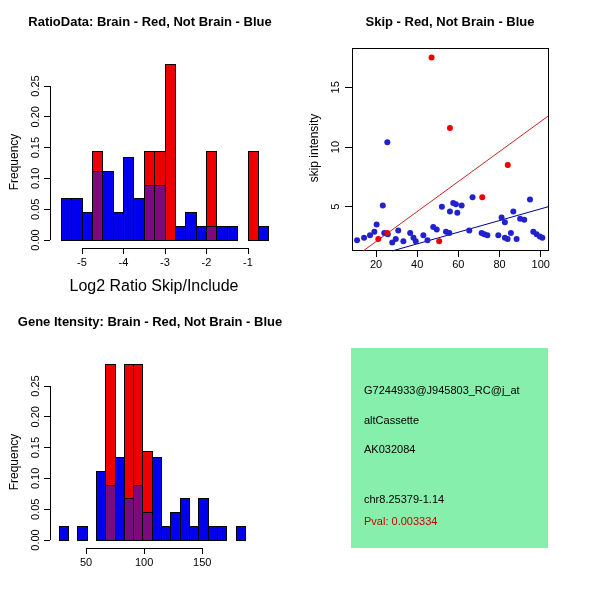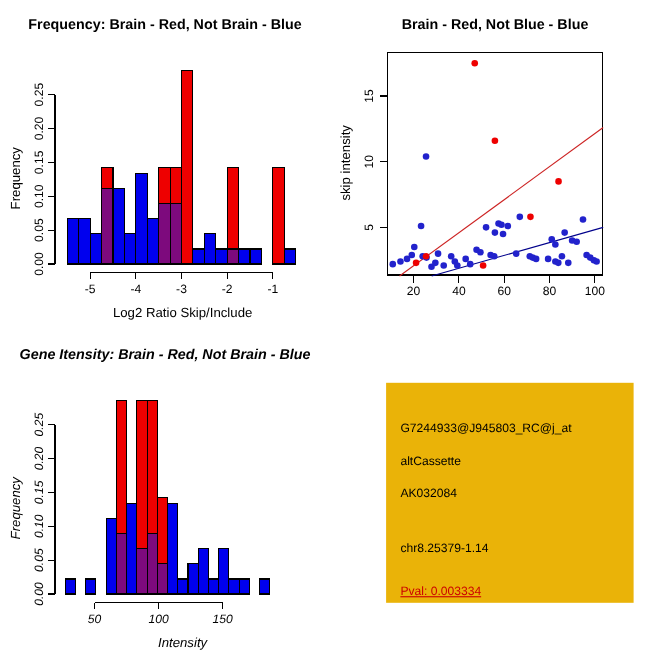--- a/index.html
+++ b/index.html
@@ -2,40 +2,40 @@
 <html><head>
 <meta charset="utf-8">
 <title>Splicing Analysis Plots</title>
 <style>
   html,body{margin:0;padding:0;background:#fff;}
   #screen{position:relative;width:600px;height:600px;background:#ffffff;overflow:hidden;
           font-family:"Liberation Sans",sans-serif;color:#000;}
   .panel{position:absolute;width:300px;height:300px;}
   #panel-tl{left:0;top:0;}
   #panel-tr{left:300px;top:0;}
-  #panel-bl{left:0;top:300px;font-style:italic;}
+  #panel-bl{left:0;top:300px;}
   #panel-br{left:300px;top:300px;}
   .chart-title{position:absolute;left:0;top:14px;width:100%;text-align:center;
                font-size:13px;font-weight:bold;white-space:nowrap;}
   .ylabel{position:absolute;left:-86px;top:155px;width:200px;text-align:center;
           font-size:12px;transform:rotate(-90deg);white-space:nowrap;}
   #panel-tr .ylabel{top:141px;}
-  .xlabel{position:absolute;left:16px;top:277px;width:100%;text-align:center;font-size:12px;}
+  .xlabel{position:absolute;left:4px;top:277px;width:100%;text-align:center;font-size:16px;}
   .chart-svg{position:absolute;left:0;top:0;}
   svg text{font-family:"Liberation Sans",sans-serif;font-size:11px;fill:#000;}
   .info-box{position:absolute;left:51px;top:48px;width:197px;height:200px;}
   .info-line{position:absolute;left:13px;font-size:11px;white-space:nowrap;}
 </style>
 </head>
 <body>
 
 <div id="screen">
 
   <div class="panel" id="panel-tl">
-    <div class="chart-title">Frequency: Brain - Red, Not Brain - Blue</div>
+    <div class="chart-title">RatioData: Brain - Red, Not Brain - Blue</div>
     <div class="ylabel">Frequency</div>
     <svg class="chart-svg" id="svg-ratio-hist" width="300" height="300">
         <line x1="50" y1="240" x2="50" y2="86" stroke="#000000" stroke-width="1" shape-rendering="crispEdges"></line>
         <line x1="44" y1="240" x2="50" y2="240" stroke="#000000" shape-rendering="crispEdges"></line>
         <text x="39" y="240" text-anchor="middle" transform="rotate(-90 39 240)">0.00</text>
         <line x1="44" y1="209.2" x2="50" y2="209.2" stroke="#000000" shape-rendering="crispEdges"></line>
         <text x="39" y="209.2" text-anchor="middle" transform="rotate(-90 39 209.2)">0.05</text>
         <line x1="44" y1="178.4" x2="50" y2="178.4" stroke="#000000" shape-rendering="crispEdges"></line>
         <text x="39" y="178.4" text-anchor="middle" transform="rotate(-90 39 178.4)">0.10</text>
         <line x1="44" y1="147.60000000000002" x2="50" y2="147.60000000000002" stroke="#000000" shape-rendering="crispEdges"></line>
@@ -80,21 +80,21 @@
         <rect x="206.5" y="226.3248" width="10.375" height="13.67519999999999" fill="#7D0A7D" stroke="#000000" stroke-width="1" shape-rendering="crispEdges"></rect>
         <rect x="216.875" y="226.3248" width="10.375" height="13.67519999999999" fill="#0000EE" stroke="#000000" stroke-width="1" shape-rendering="crispEdges"></rect>
         <rect x="227.25" y="226.3248" width="10.375" height="13.67519999999999" fill="#0000EE" stroke="#000000" stroke-width="1" shape-rendering="crispEdges"></rect>
         <rect x="248" y="151.9736" width="10.375" height="88.0264" fill="#EE0000" stroke="#000000" stroke-width="1" shape-rendering="crispEdges"></rect>
         <rect x="258.375" y="226.3248" width="10.375" height="13.67519999999999" fill="#0000EE" stroke="#000000" stroke-width="1" shape-rendering="crispEdges"></rect>
       </svg>
     <div class="xlabel">Log2 Ratio Skip/Include</div>
   </div>
 
   <div class="panel" id="panel-tr">
-    <div class="chart-title">Brain - Red, Not Blue - Blue</div>
+    <div class="chart-title">Skip - Red, Not Brain - Blue</div>
     <div class="ylabel">skip intensity</div>
     <svg class="chart-svg" id="svg-scatter" width="300" height="300">
         <rect x="52" y="48" width="196" height="202" fill="none" stroke="#000000" stroke-width="1" shape-rendering="crispEdges"></rect>
         <line x1="45" y1="206.7" x2="52" y2="206.7" stroke="#000000" shape-rendering="crispEdges"></line>
         <text x="39" y="206.7" text-anchor="middle" transform="rotate(-90 39 206.7)">5</text>
         <line x1="45" y1="147" x2="52" y2="147" stroke="#000000" shape-rendering="crispEdges"></line>
         <text x="39" y="147" text-anchor="middle" transform="rotate(-90 39 147)">10</text>
         <line x1="45" y1="87.29999999999998" x2="52" y2="87.29999999999998" stroke="#000000" shape-rendering="crispEdges"></line>
         <text x="39" y="87.29999999999998" text-anchor="middle" transform="rotate(-90 39 87.29999999999998)">15</text>
         <line x1="76" y1="250" x2="76" y2="257" stroke="#000000" shape-rendering="crispEdges"></line>
@@ -210,26 +210,25 @@
         <rect x="152.291" y="157.8872" width="9.30400000000003" height="82.1128" fill="#0000EE" stroke="#000000" stroke-width="1" shape-rendering="crispEdges"></rect>
         <rect x="161.59500000000003" y="226.3248" width="9.303999999999974" height="13.67519999999999" fill="#0000EE" stroke="#000000" stroke-width="1" shape-rendering="crispEdges"></rect>
         <rect x="170.899" y="212.6496" width="9.30400000000003" height="27.350400000000008" fill="#0000EE" stroke="#000000" stroke-width="1" shape-rendering="crispEdges"></rect>
         <rect x="180.20300000000003" y="198.9128" width="9.303999999999974" height="41.087199999999996" fill="#0000EE" stroke="#000000" stroke-width="1" shape-rendering="crispEdges"></rect>
         <rect x="189.507" y="226.3248" width="9.304000000000002" height="13.67519999999999" fill="#0000EE" stroke="#000000" stroke-width="1" shape-rendering="crispEdges"></rect>
         <rect x="198.811" y="198.9128" width="9.304000000000002" height="41.087199999999996" fill="#0000EE" stroke="#000000" stroke-width="1" shape-rendering="crispEdges"></rect>
         <rect x="208.115" y="226.3248" width="9.304000000000002" height="13.67519999999999" fill="#0000EE" stroke="#000000" stroke-width="1" shape-rendering="crispEdges"></rect>
         <rect x="217.419" y="226.3248" width="9.304000000000002" height="13.67519999999999" fill="#0000EE" stroke="#000000" stroke-width="1" shape-rendering="crispEdges"></rect>
         <rect x="236.02700000000002" y="226.3248" width="9.304000000000002" height="13.67519999999999" fill="#0000EE" stroke="#000000" stroke-width="1" shape-rendering="crispEdges"></rect>
       </svg>
-    <div class="xlabel">Intensity</div>
   </div>
 
   <div class="panel" id="panel-br">
-    <div class="info-box" id="info-box" style="background: #eab308; padding-left: 28px;">
+    <div class="info-box" id="info-box" style="background: #86efac;">
       <div class="info-line" style="top:36px">G7244933@J945803_RC@j_at</div>
       <div class="info-line" style="top:66px">altCassette</div>
       <div class="info-line" style="top:95px">AK032084</div>
       <div class="info-line" style="top:145px">chr8.25379-1.14</div>
-      <div class="info-line" id="pval-line" style="top: 184px; color: rgb(204, 0, 0); text-decoration: underline;">Pval: 0.003334</div>
+      <div class="info-line" id="pval-line" style="top: 167px; color: rgb(204, 0, 0);">Pval: 0.003334</div>
     </div>
   </div>
 
 </div>
 
 </body></html>

